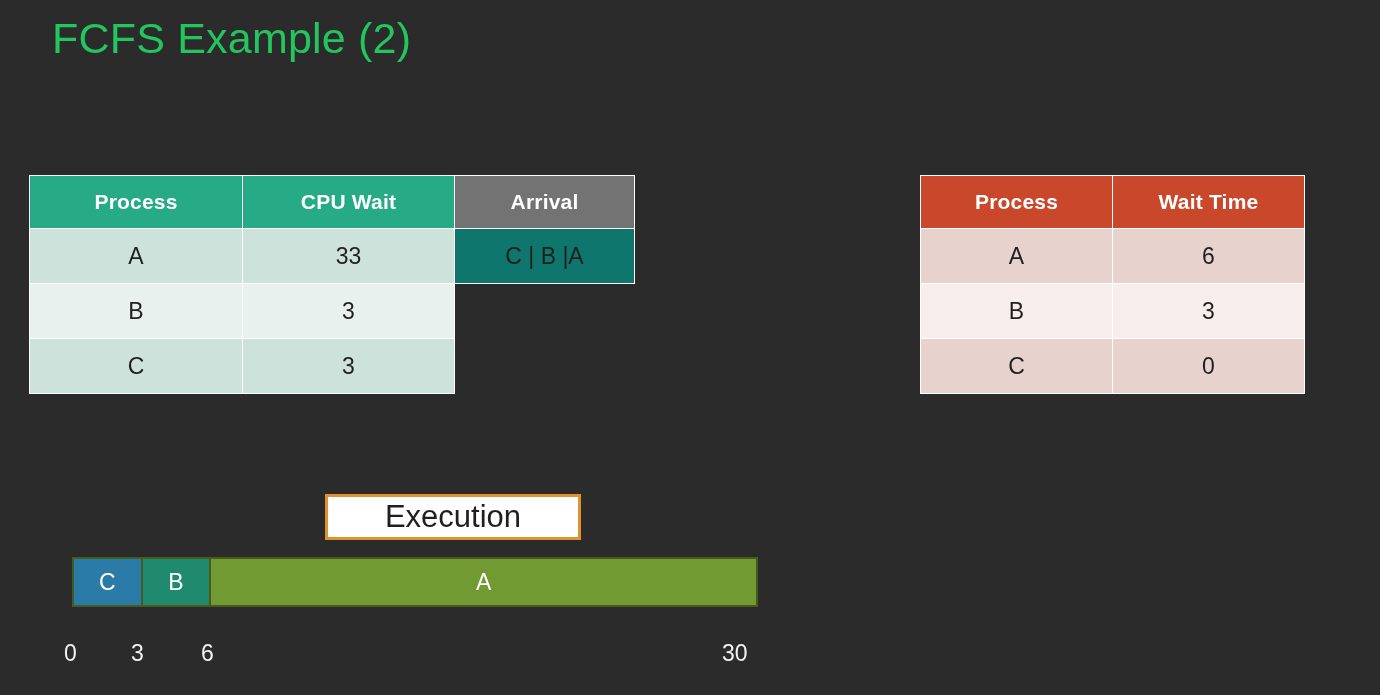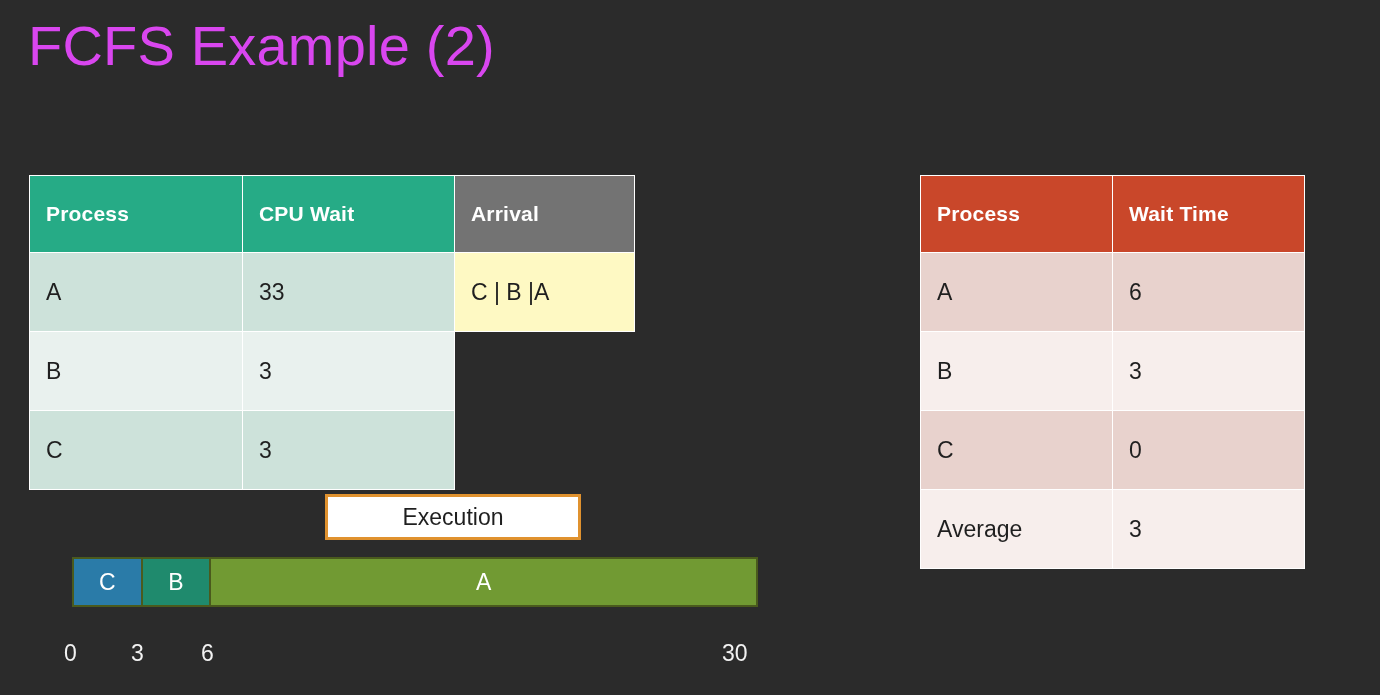--- a/index.html
+++ b/index.html
@@ -17,41 +17,41 @@
   .slide {
     position: absolute;
     inset: 0;
     width: 1380px;
     height: 695px;
   }
 
   
   .title {
     position: absolute;
-    left: 28px;
+    left: 52px;
     top: 14px;
-    font-size: 56px;
+    font-size: 43px;
     font-weight: 400;
-    color: #d946ef;
+    color: #22c55e;
     letter-spacing: 0.2px;
     line-height: 1.15;
     white-space: nowrap;
   }
 
   
   table {
     border-collapse: collapse;
     table-layout: fixed;
     position: absolute;
   }
   td, th {
     border: 1px solid #ffffff;
-    text-align: left;
+    text-align: center;
     vertical-align: middle;
-    padding: 16px;
+    padding: 4px;
   }
 
   
   .burst-table {
     left: 29px;
     top: 175px;
   }
   .burst-table th {
     height: 44px;
     font-size: 21px;
@@ -67,21 +67,21 @@
     background: #737373;
   }
   .burst-table td {
     height: 46px;
     font-size: 23px;
     color: #1f1f1f;
     font-weight: 400;
   }
   .burst-table td.dark  { background: #cde2da; }
   .burst-table td.light { background: #e9f1ee; }
-  .burst-table td.arr   { background: #fef9c3; }
+  .burst-table td.arr   { background: #0f766e; }
   .burst-table td.blank {
     background: transparent;
     border: none;
   }
   .col-proc  { width: 213px; }
   .col-burst { width: 212px; }
   .col-arr   { width: 180px; }
 
   
   .wait-table {
@@ -112,21 +112,21 @@
     left: 325px;
     top: 494px;
     width: 256px;
     height: 46px;
     background: #ffffff;
     border: 3px solid #e0922f;
     box-sizing: border-box;
     display: flex;
     align-items: center;
     justify-content: center;
-    font-size: 23px;
+    font-size: 31px;
     color: #1f1f1f;
   }
 
   
   .gantt {
     position: absolute;
     left: 72px;
     top: 557px;
     width: 686px;
     height: 50px;
@@ -220,24 +220,20 @@
         <td class="dark">A</td>
         <td class="dark">6</td>
       </tr>
       <tr>
         <td class="light">B</td>
         <td class="light">3</td>
       </tr>
       <tr>
         <td class="dark">C</td>
         <td class="dark">0</td>
-      </tr>
-      <tr>
-        <td class="light">Average</td>
-        <td class="light">3</td>
       </tr>
     </tbody>
   </table>
 
   <div class="exec-box">
     <span>Execution</span>
   </div>
 
   <div class="gantt">
     <div class="gantt-seg seg-c" style="flex: 0 0 68.6px; width: 68.6px;">

